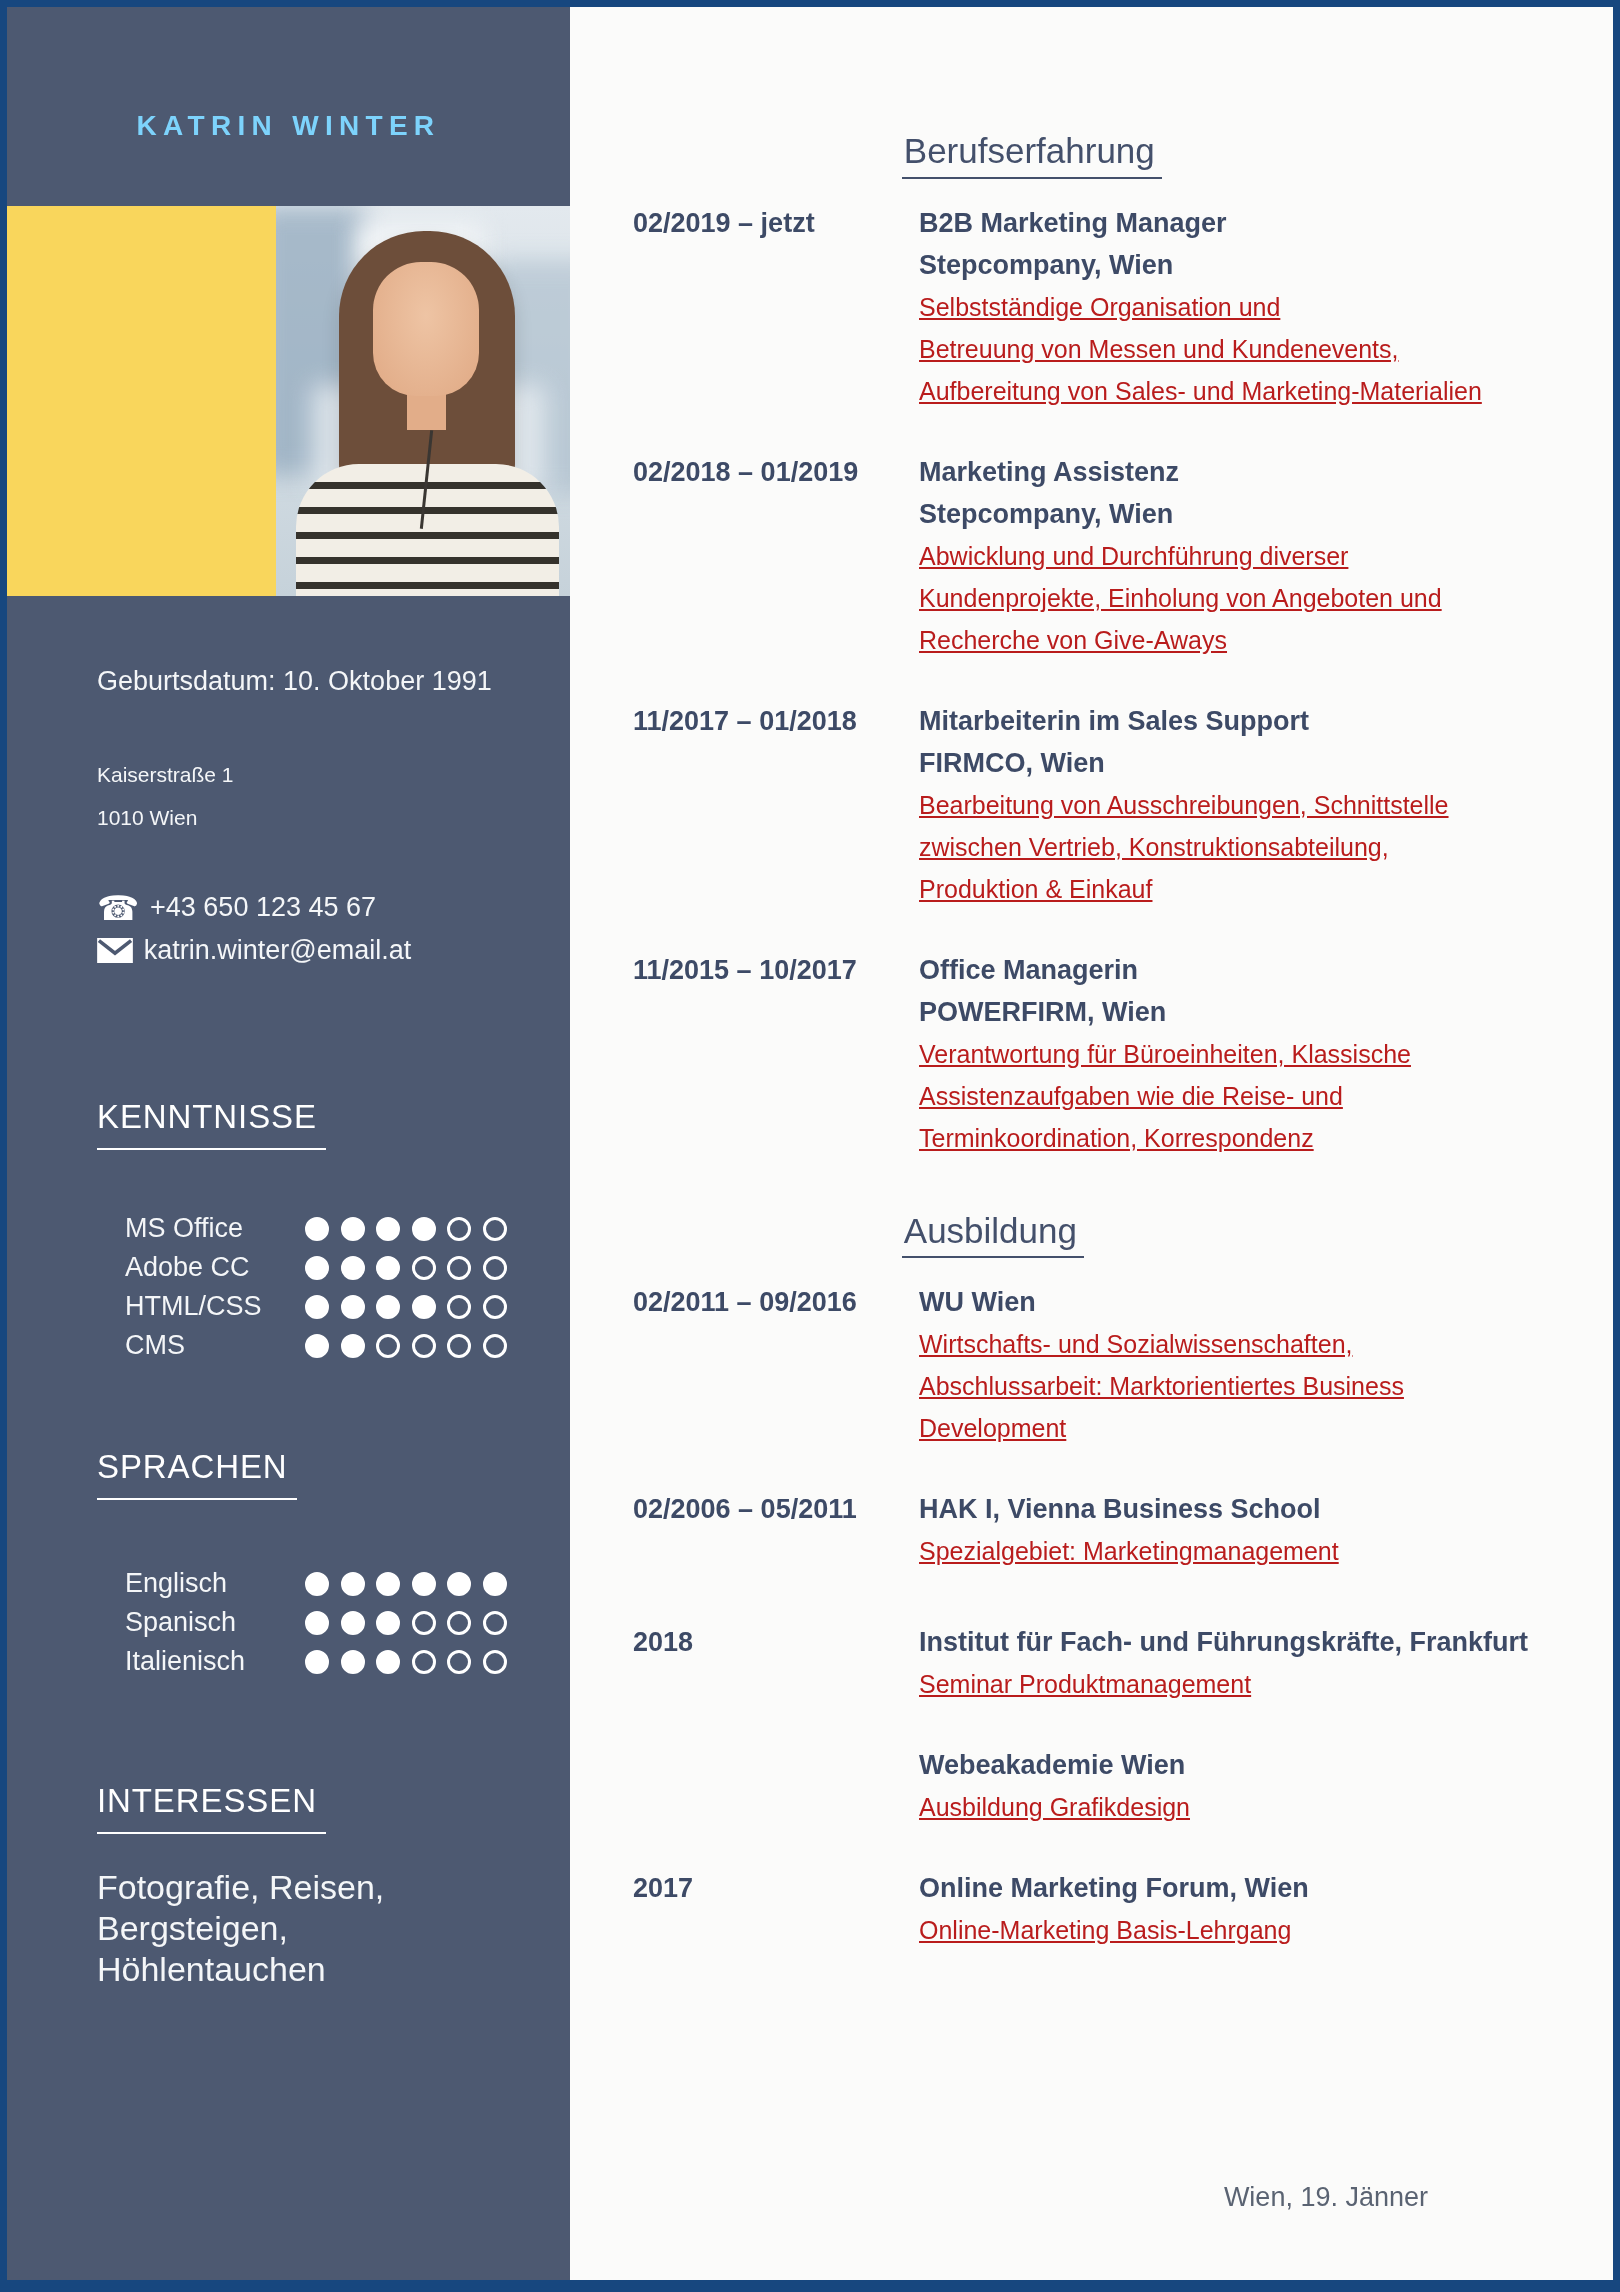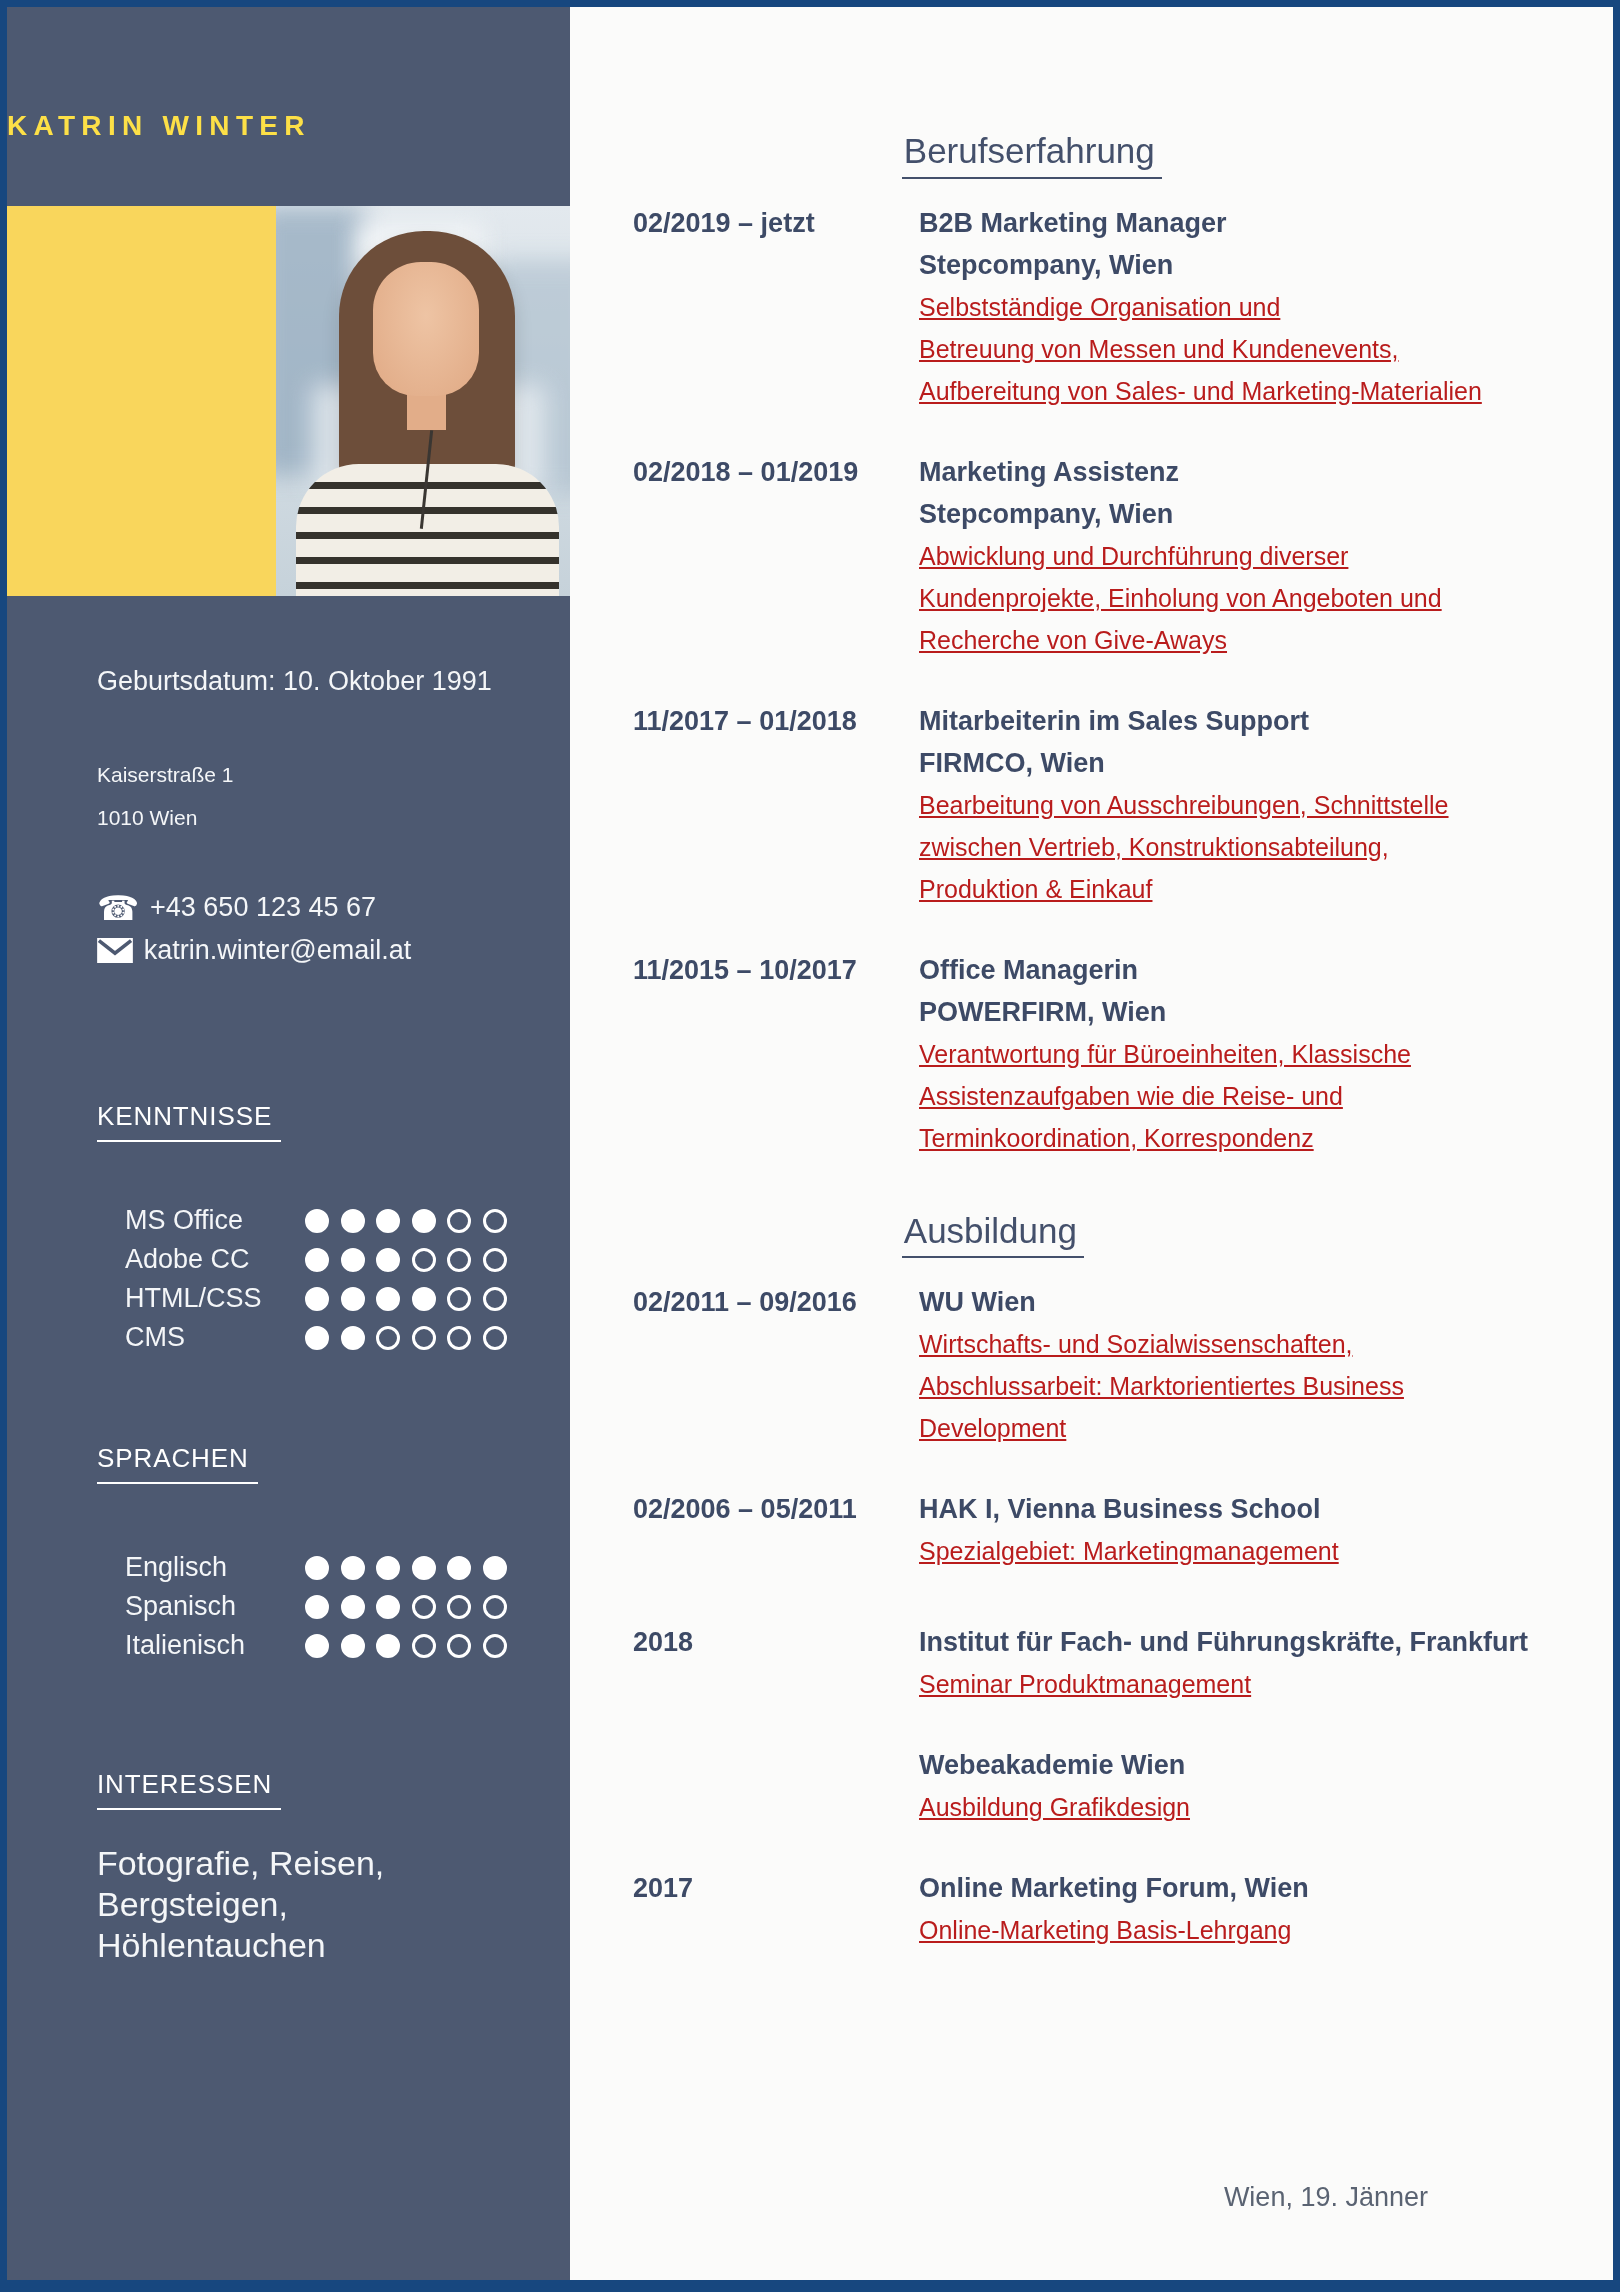--- a/index.html
+++ b/index.html
@@ -17,25 +17,25 @@
 
   
   .sidebar {
     width:563px; flex:0 0 563px;
     background:#4d5971;
     color:#f4f6f8;
     position:relative;
   }
   .name {
     margin-top:100px;
-    text-align:left;
+    text-align:center;
     font-size:28px; font-weight:bold;
     letter-spacing:6.3px;
     line-height:38px;
-    color:#fde047;
+    color:#7dd3fc;
   }
   .photo-band { margin-top:61px; height:390px; display:flex; }
   .yellow-block { width:269px; flex:0 0 269px; background:#f9d65c; }
 
   
   .photo { position:relative; flex:1; overflow:hidden; background:linear-gradient(180deg,#e3e9ee 0%,#d3dde4 55%,#c6d2da 100%); }
   .photo .blob { position:absolute; filter:blur(12.5px); }
   .photo .blob.b1 { left:-18px; top:0; width:107px; height:269px; background:#8ea6bb; opacity:.7; }
   .photo .blob.b2 { left:81px; top:18px; width:125px; height:197px; background:#f2f5f7; }
   .photo .blob.b3 { right:-27px; top:54px; width:107px; height:233px; background:#a9bccb; opacity:.6; }
@@ -62,25 +62,25 @@
   .side-content { padding:0 36px 0 90px; }
   .birthdate { margin-top:64px; font-size:27px; line-height:43px; }
   .address { margin-top:50px; font-size:21px; line-height:43px; }
   .contact { margin-top:47px; font-size:27px; }
   .contact-row { display:flex; align-items:center; gap:10.7px; line-height:43px; height:43px; }
   .phone-glyph { font-size:34px; line-height:34px; color:#ffffff; }
   .mail-svg { display:block; }
 
   .side-heading {
     display:inline-block;
-    font-size:26px; font-weight:normal;
+    font-size:33px; font-weight:normal;
     letter-spacing:0.9px;
     color:#ffffff;
     border-bottom:2.7px solid #ffffff;
-    padding:0 9px 4px 0;
+    padding:0 9px 12px 0;
     line-height:39px;
     margin:0;
   }
   .kenntnisse-h { margin-top:125px; }
   .sprachen-h  { margin-top:82px; }
   .interessen-h{ margin-top:100px; }
 
   .rate-rows { margin-top:59px; }
   .rate-rows.langs { margin-top:64px; }
   .rate-row { display:flex; align-items:center; height:39px;margin-left:28px; }

